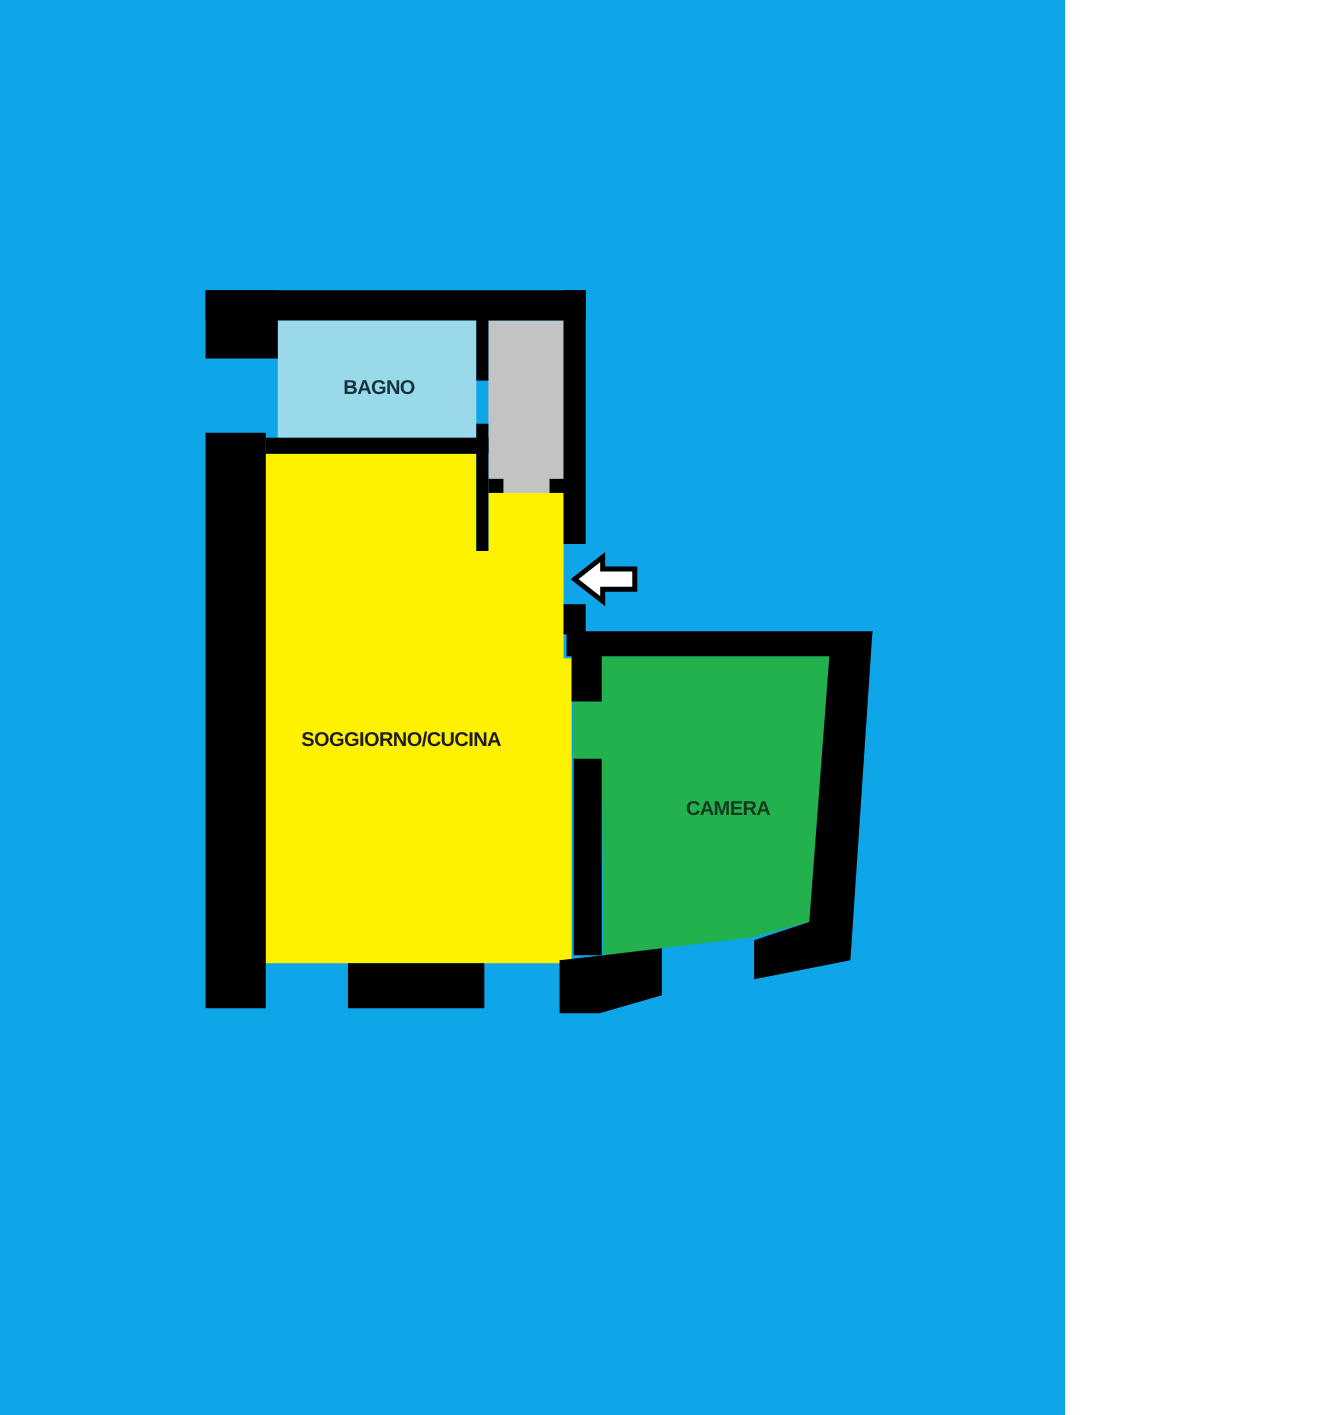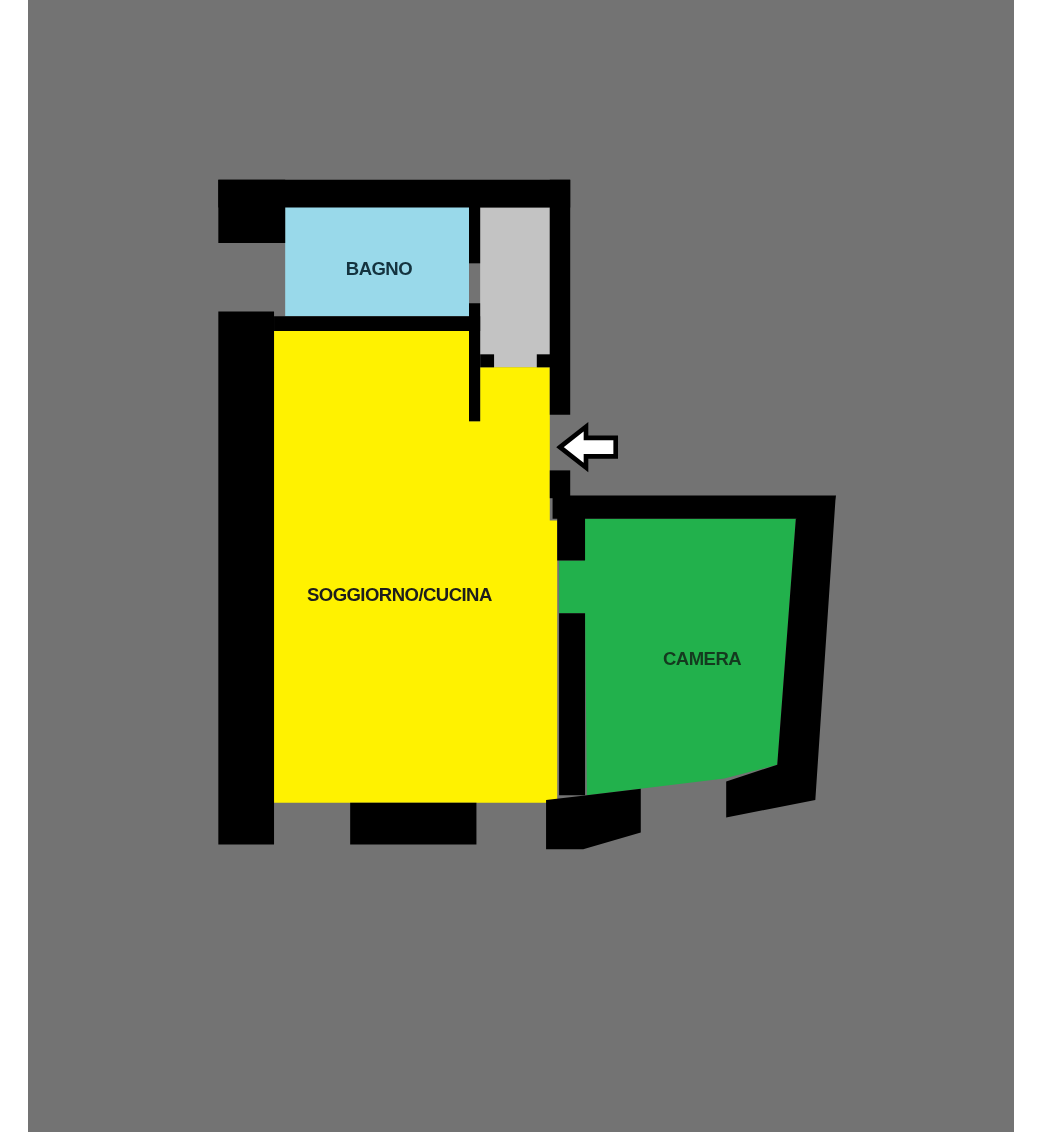--- a/index.html
+++ b/index.html
@@ -2,25 +2,24 @@
 <html><head>
 <meta charset="utf-8">
 <style>
   html, body {
     margin: 0;
     padding: 0;
     background: #ffffff;
   }
   .stage {
     position: relative;
-    width: 986px;
+    width: 852px;
     height: 1132px;
-    background: #737373;
+    background: #0ea5e9;
     overflow: hidden;
-    margin-left: 28px;
   }
   .stage svg {
     position: absolute;
     inset: 0;
     width: 100%;
     height: 100%;
   }
   .room-label {
     font-family: "Liberation Sans", "DejaVu Sans", sans-serif;
     font-weight: 700;

